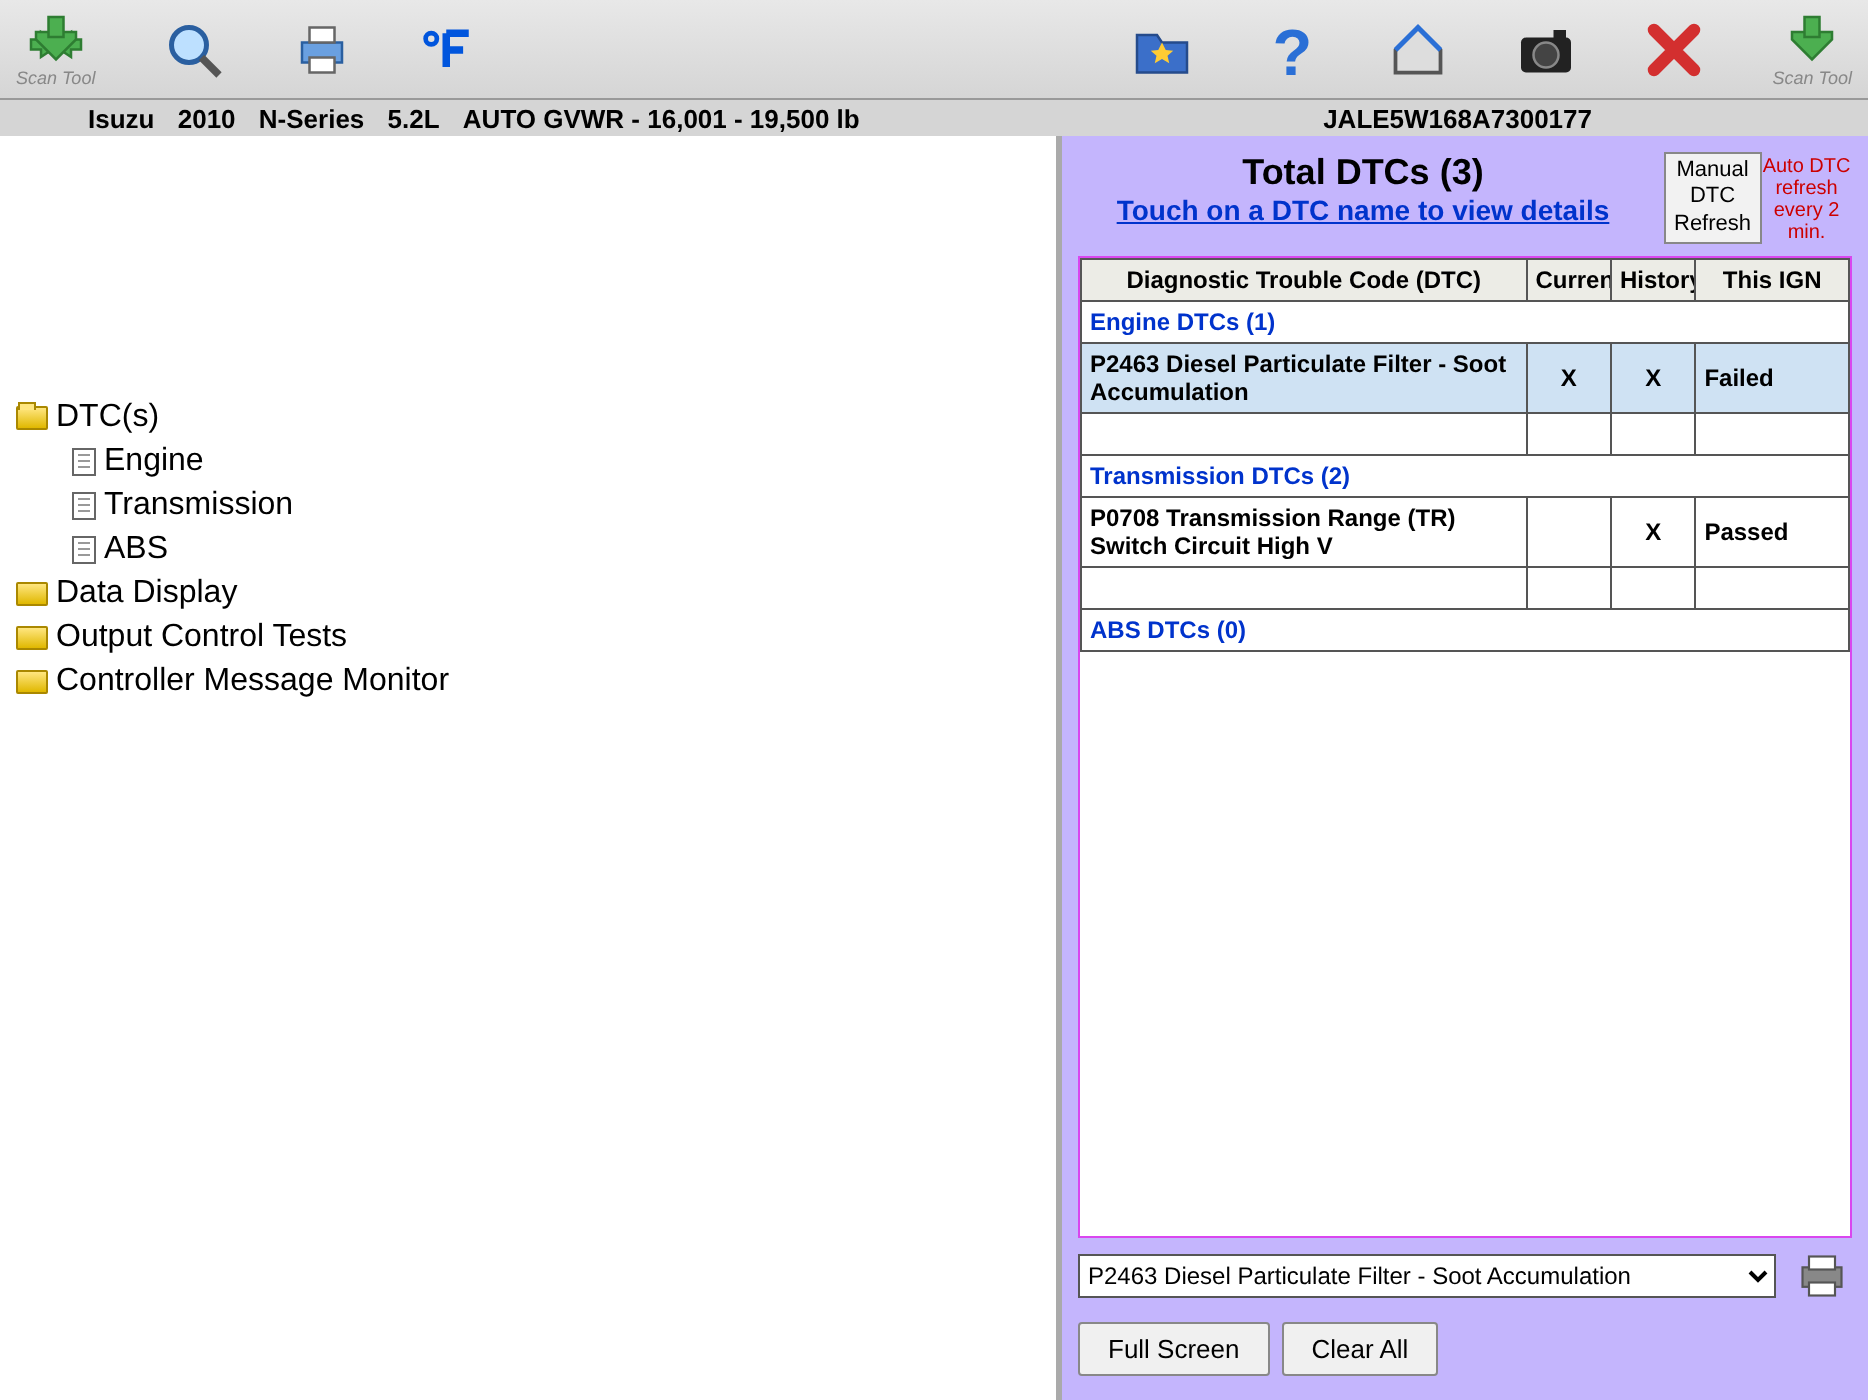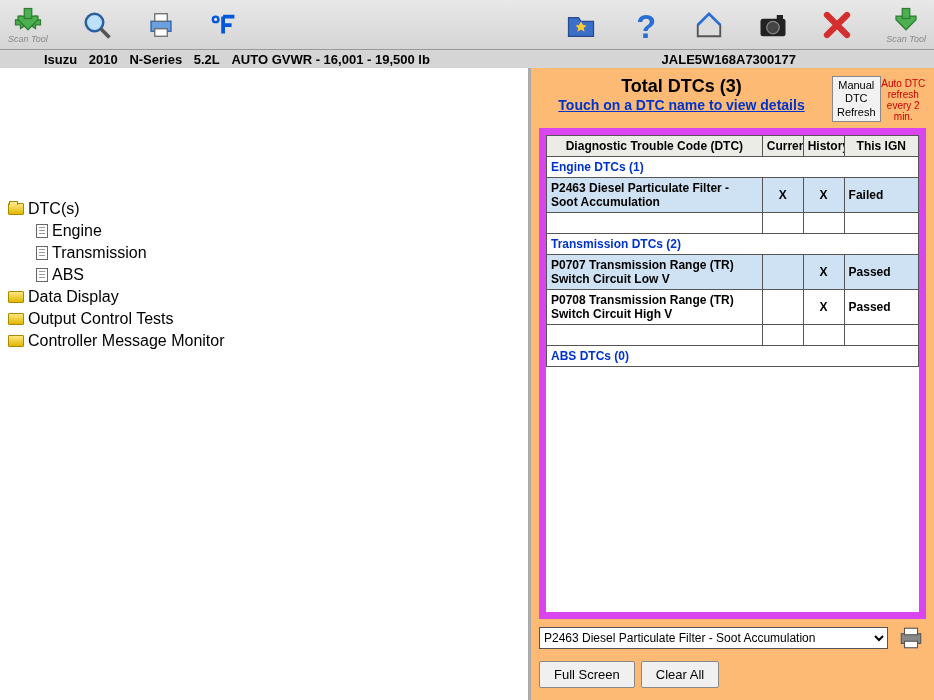--- a/index.html
+++ b/index.html
@@ -15,29 +15,29 @@
 .vin{font-weight:bold}
 .main{display:flex;height:calc(700px - 68px)}
 .left-pane{width:528px;padding:130px 0 0 8px;font-size:16px}
 .tree-item{display:flex;align-items:center;gap:4px;padding:2px 0;cursor:pointer}
 .tree-item.child{padding-left:28px}
 .folder-icon{display:inline-block;width:16px;height:12px;background:linear-gradient(#ffe680,#e0b800);border:1px solid #aa8800;border-radius:1px;position:relative}
 .folder-icon.open::before{content:"";position:absolute;top:-3px;left:0;width:7px;height:3px;background:#ffe680;border:1px solid #aa8800;border-bottom:none}
 .doc-icon{display:inline-block;width:12px;height:14px;background:#fff;border:1px solid #666;position:relative}
 .doc-icon::after{content:"";position:absolute;top:2px;left:2px;right:2px;height:1px;background:#999;box-shadow:0 3px 0 #999,0 6px 0 #999}
 .divider{width:3px;background:#aaa;cursor:col-resize}
-.right-pane{flex:1;background:#fdba74;display:flex;flex-direction:column;padding:8px;gap:6px}
+.right-pane{flex:1;background:#c4b5fd;display:flex;flex-direction:column;padding:8px;gap:6px}
 .header-row{display:flex;align-items:flex-start;gap:8px}
 .header-center{flex:1;text-align:center}
 .header-center h2{font-size:18px;font-weight:bold}
 .header-center a{color:#0033cc;font-size:14px;font-weight:bold}
 .refresh-box{display:flex;flex-direction:row;align-items:center;width:94px}
 .refresh-btn{border:1px solid #888;background:#f2f2f2;font-size:11px;text-align:center;padding:2px 4px;cursor:pointer;line-height:1.2}
 .refresh-note{color:#c00;font-size:10px;text-align:center;line-height:1.1;margin-top:2px}
-.dtc-table-wrap{flex:1;background:#fff;border:7px solid #d946ef;overflow:auto}
+.dtc-table-wrap{flex:1;background:#fff;border:1px solid #d946ef;overflow:auto}
 table.dtc{width:100%;border-collapse:collapse;font-size:12px}
 table.dtc th,table.dtc td{border:1px solid #555;padding:3px 4px;text-align:left}
 table.dtc th{background:#ecece6;font-weight:bold;text-align:center}
 table.dtc th.code-col{text-align:center}
 .section-header td{color:#0033cc;font-weight:bold;background:#fff}
 .dtc-row.highlight td{background:#cfe2f3}
 .dtc-row td.center{text-align:center;font-weight:bold}
 .dtc-row td.status{font-weight:bold}
 .select-row{display:flex;align-items:center;gap:8px}
 .select-row select{flex:1;height:22px;font-size:12px;border:1px solid #555;background:#fff}
@@ -204,26 +204,20 @@
           </tr>
           <tr class="dtc-row">
               <td>&nbsp;</td>
               <td></td>
               <td></td>
               <td></td>
             </tr>
           <tr class="section-header">
               <td colspan="4">Transmission DTCs (2)</td>
             </tr>
-          <tr class="dtc-row highlight">
-            <td style="font-weight:bold">P0707 Transmission Range (TR) Switch Circuit Low V</td>
-            <td class="center"></td>
-            <td class="center">X</td>
-            <td class="status">Passed</td>
-          </tr>
           <tr class="dtc-row">
             <td style="font-weight:bold">P0708 Transmission Range (TR) Switch Circuit High V</td>
             <td class="center"></td>
             <td class="center">X</td>
             <td class="status">Passed</td>
           </tr>
           <tr class="dtc-row">
               <td>&nbsp;</td>
               <td></td>
               <td></td>

